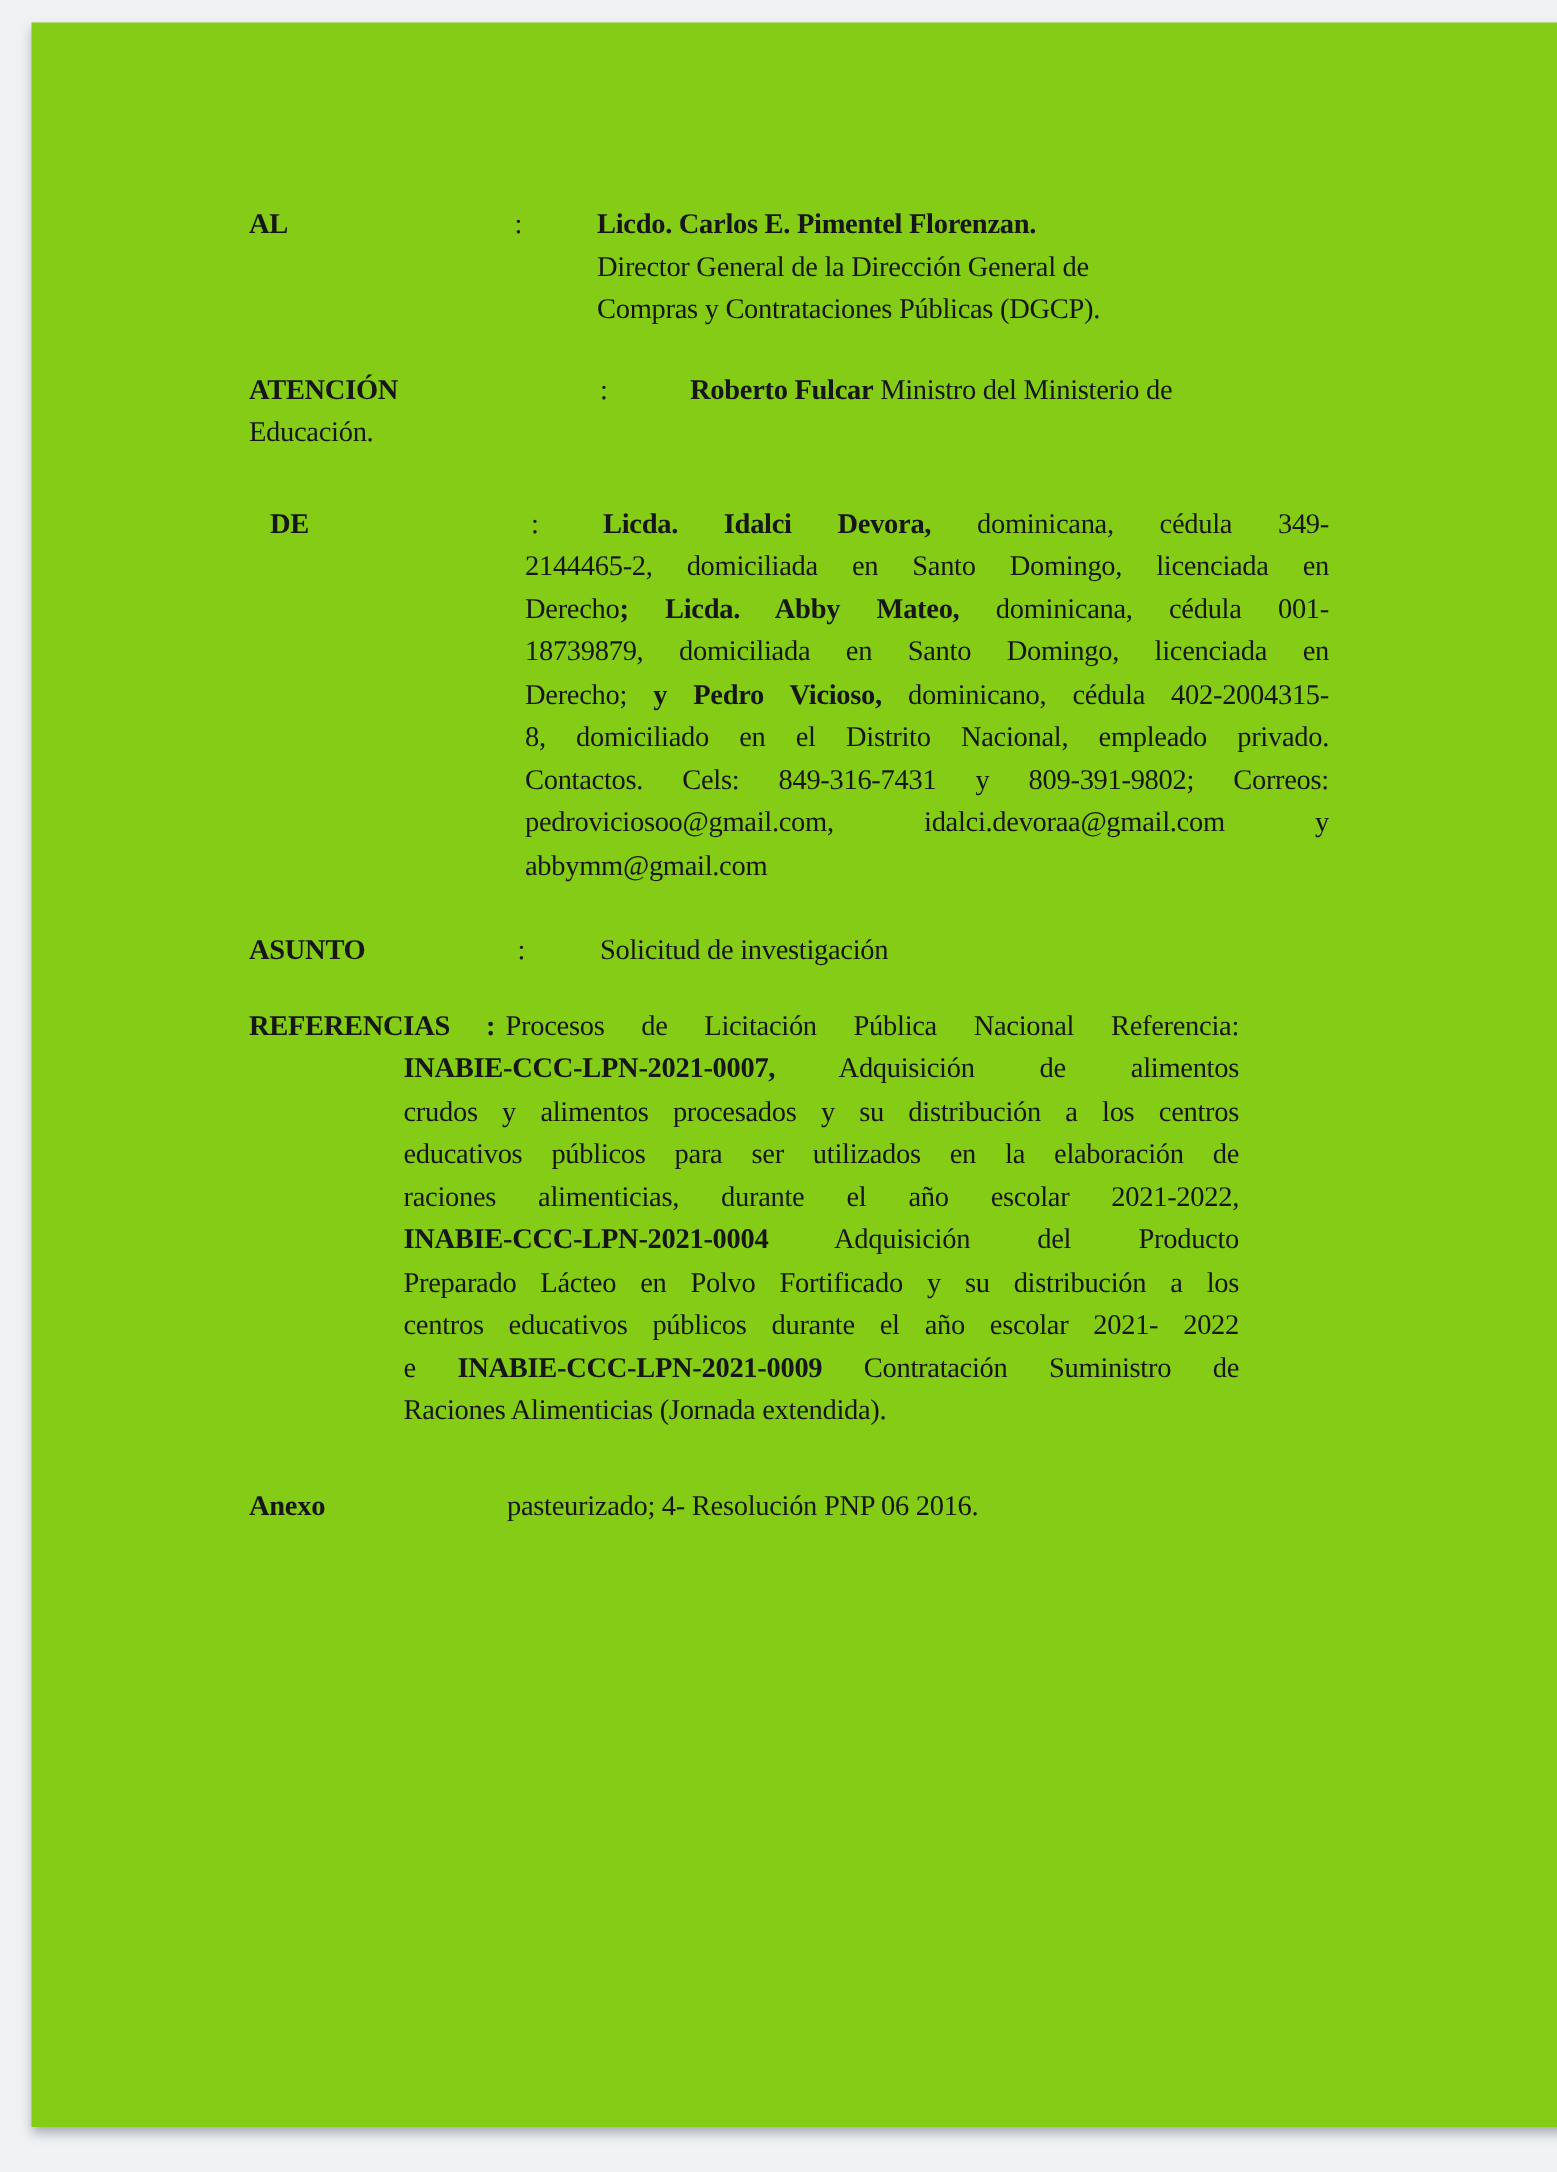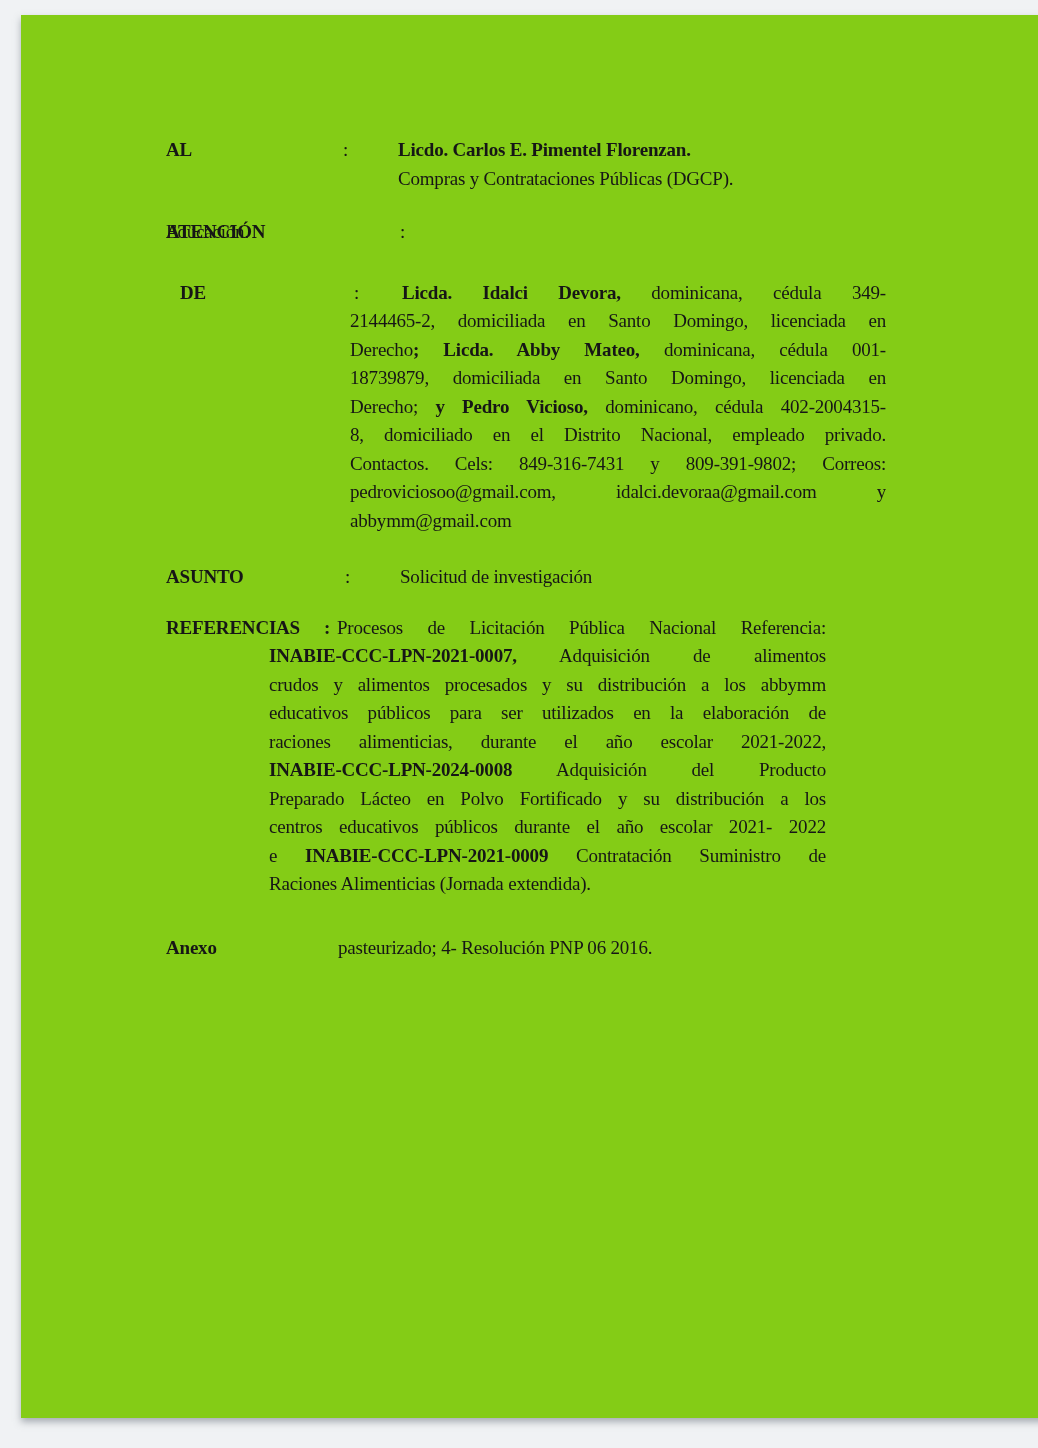--- a/index.html
+++ b/index.html
@@ -82,27 +82,29 @@
 </head>
 <body>
 
 <div class="paper">
   <div class="content" id="sections">
       <div class="sec sec-al">
         <span class="lbl">AL</span>
         <span class="colon">:</span>
         <div class="para">
           <div class="line line-0 ll"><span class="b">Licdo. Carlos E. Pimentel Florenzan.</span></div>
+          <div class="line line-1 ll"><span>Director General de la Dirección General de</span></div>
           <div class="line line-2 ll"><span>Compras y Contrataciones Públicas (DGCP).</span></div>
         </div>
       </div>
       <div class="sec sec-atencion">
         <span class="lbl">ATENCIÓN</span>
         <span class="colon">:</span>
         <div class="para">
+          <div class="line line-0 ll"><span class="b">Roberto Fulcar</span><span> Ministro del Ministerio de</span></div>
           <div class="line line-1 ll"><span>Educación.</span></div>
         </div>
       </div>
       <div class="sec sec-de">
         <span class="lbl">DE</span>
         <span class="colon">:</span>
         <div class="para">
           <div class="line line-0 jl"><span class="b">Licda. Idalci Devora,</span><span> dominicana, cédula 349-</span></div>
           <div class="line line-1 jl"><span>2144465-2, domiciliada en Santo Domingo, licenciada en</span></div>
           <div class="line line-2 jl"><span>Derecho</span><span class="b">; Licda. Abby Mateo,</span><span> dominicana, cédula 001-</span></div>
@@ -120,24 +122,24 @@
         <div class="para">
           <div class="line line-0 ll"><span>Solicitud de investigación</span></div>
         </div>
       </div>
       <div class="sec sec-referencias">
         <span class="lbl">REFERENCIAS</span>
         <span class="colon">:</span>
         <div class="para">
           <div class="line line-0 jl"><span>Procesos de Licitación Pública Nacional Referencia:</span></div>
           <div class="line line-1 jl"><span class="b">INABIE-CCC-LPN-2021-0007,</span><span> Adquisición de alimentos</span></div>
-          <div class="line line-2 jl"><span>crudos y alimentos procesados y su distribución a los abbymm</span></div>
+          <div class="line line-2 jl"><span>crudos y alimentos procesados y su distribución a los centros</span></div>
           <div class="line line-3 jl"><span>educativos públicos para ser utilizados en la elaboración de</span></div>
           <div class="line line-4 jl"><span>raciones alimenticias, durante el año escolar 2021-2022,</span></div>
-          <div class="line line-5 jl"><span class="b">INABIE-CCC-LPN-2024-0008</span><span> Adquisición del Producto</span></div>
+          <div class="line line-5 jl"><span class="b">INABIE-CCC-LPN-2021-0004</span><span> Adquisición del Producto</span></div>
           <div class="line line-6 jl"><span>Preparado Lácteo en Polvo Fortificado y su distribución a los</span></div>
           <div class="line line-7 jl"><span>centros educativos públicos durante el año escolar 2021- 2022</span></div>
           <div class="line line-8 jl"><span>e </span><span class="b">INABIE-CCC-LPN-2021-0009</span><span> Contratación Suministro de</span></div>
           <div class="line line-9 ll"><span>Raciones Alimenticias (Jornada extendida).</span></div>
         </div>
       </div>
       <div class="sec sec-anexo">
         <span class="lbl">Anexo</span>
         <div class="para">
           <div class="line line-1 ll"><span>pasteurizado; 4- Resolución PNP 06 2016.</span></div>

